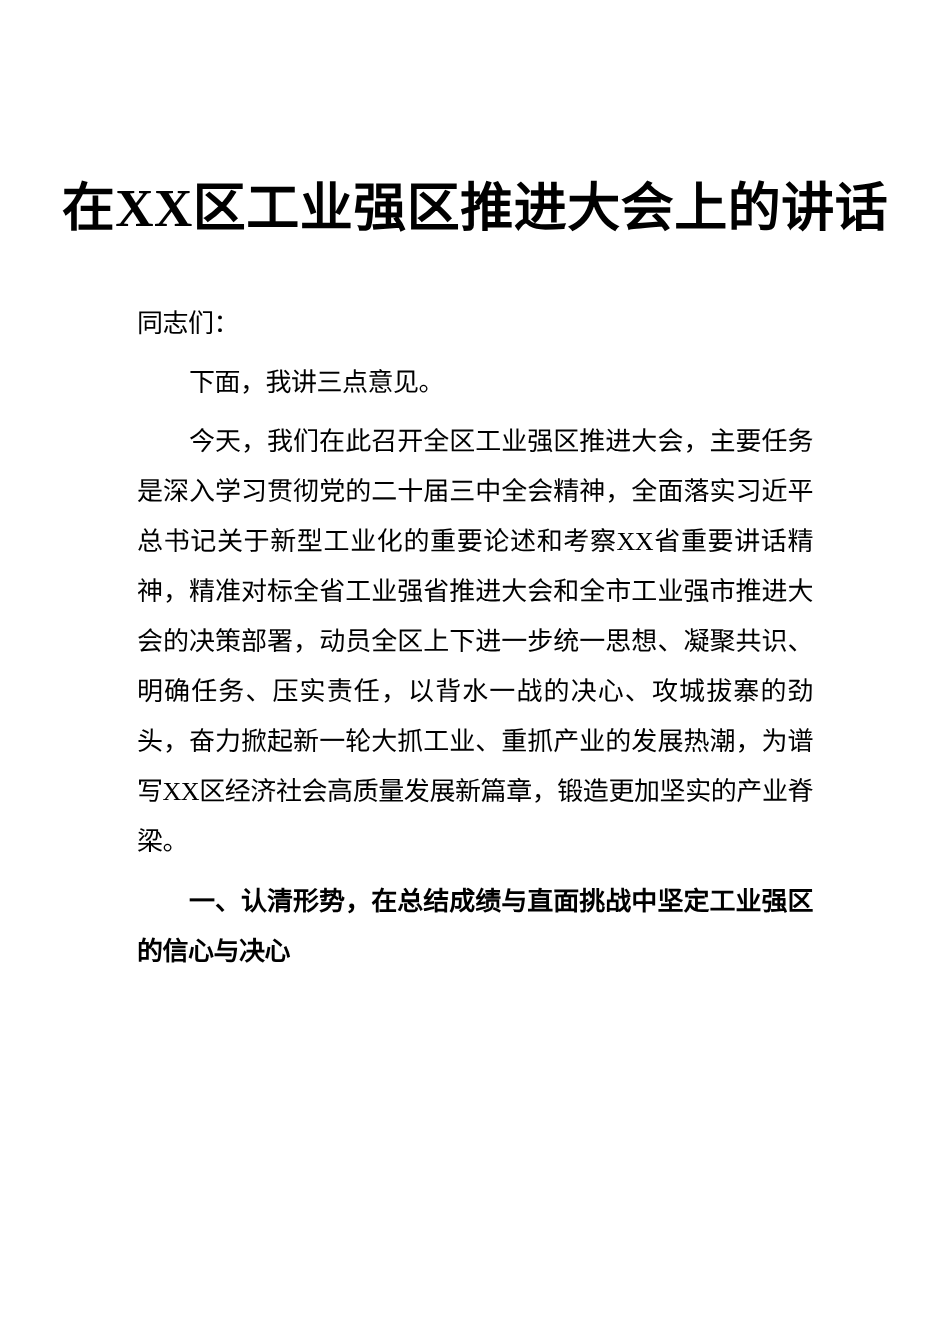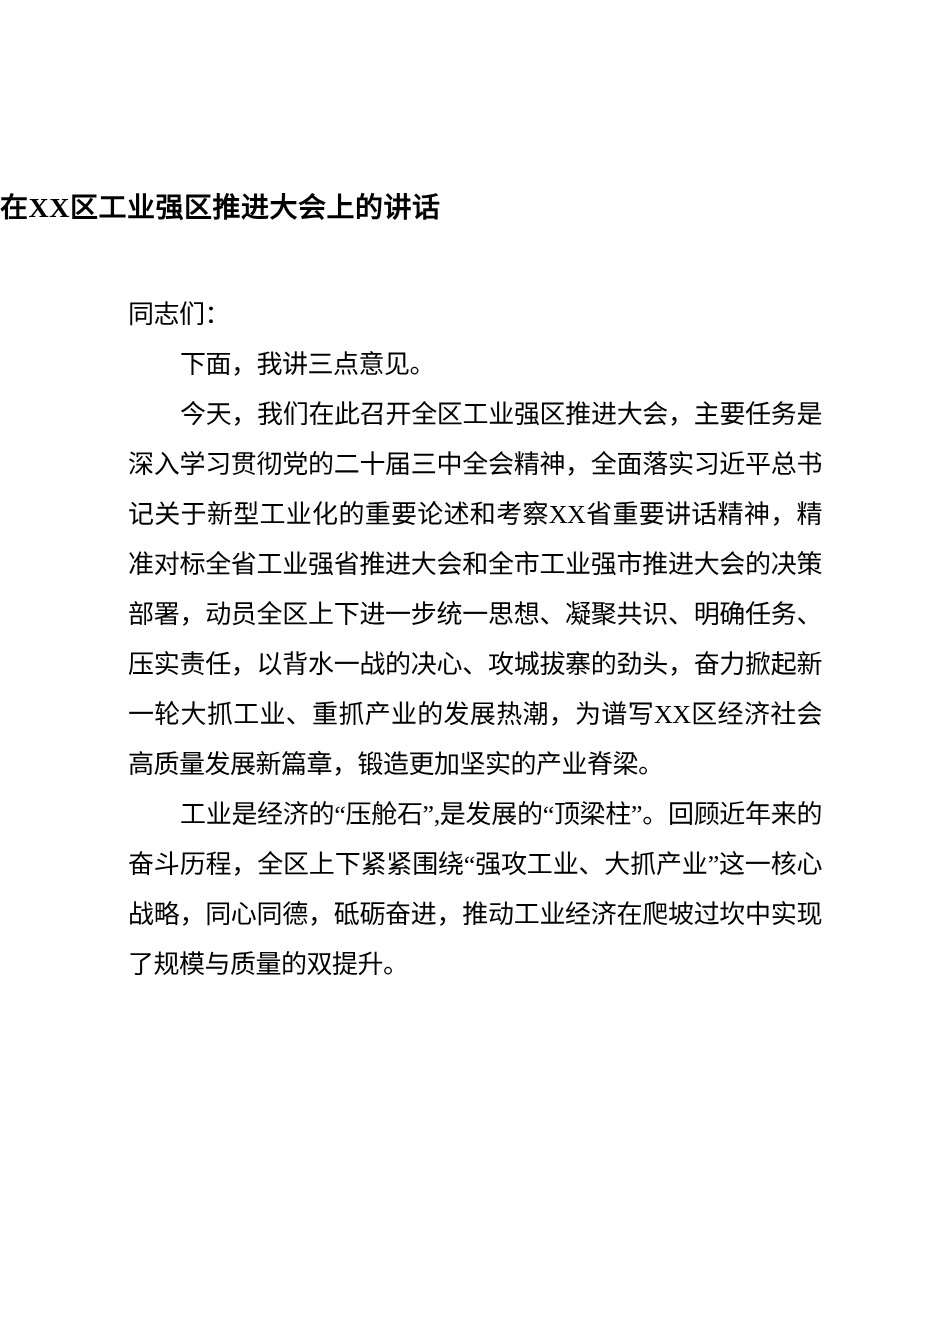--- a/index.html
+++ b/index.html
@@ -15,40 +15,40 @@
     overflow: hidden;
     color: #000000;
     font-family: "Liberation Serif", "DejaVu Serif", serif;
   }
   .doc-title {
     position: absolute;
     top: 180px;
     left: 0;
     width: 950px;
     margin: 0;
-    text-align: left;
-    font-size: 28px;
+    text-align: center;
+    font-size: 53px;
     line-height: 56px;
     font-weight: 700;
     font-family: "Liberation Serif", "DejaVu Serif", serif;
     letter-spacing: 0.5px;
   }
   .doc-body {
     position: absolute;
     top: 290px;
     left: 128px;
     width: 694px;
     font-size: 26px;
     line-height: 50px;
     letter-spacing: -0.5px;
     text-align: justify;
     text-justify: inter-character;
   }
   .doc-body p {
-    margin: 0;
+    margin: 9px;
     padding: 0;
   }
   .salutation {
     text-indent: 0;
   }
   .para {
     text-indent: 2em;
   }
   .heading {
     font-weight: 700;
@@ -62,17 +62,17 @@
 <div class="page">
   <h1 class="doc-title">在XX区工业强区推进大会上的讲话</h1>
 
   <div class="doc-body">
     <p class="salutation">同志们：</p>
 
     <p class="para">下面，我讲三点意见。</p>
 
     <p class="para">今天，我们在此召开全区工业强区推进大会，主要任务是深入学习贯彻党的二十届三中全会精神，全面落实习近平总书记关于新型工业化的重要论述和考察XX省重要讲话精神，精准对标全省工业强省推进大会和全市工业强市推进大会的决策部署，动员全区上下进一步统一思想、凝聚共识、明确任务、压实责任，以背水一战的决心、攻城拔寨的劲头，奋力掀起新一轮大抓工业、重抓产业的发展热潮，为谱写XX区经济社会高质量发展新篇章，锻造更加坚实的产业脊梁。</p>
 
+    <p class="para heading">一、认清形势，在总结成绩与直面挑战中坚定工业强区的信心与决心</p>
 
-    <p class="para">工业是经济的“压舱石”,是发展的“顶梁柱”。回顾近年来的奋斗历程，全区上下紧紧围绕“强攻工业、大抓产业”这一核心战略，同心同德，砥砺奋进，推动工业经济在爬坡过坎中实现了规模与质量的双提升。</p>
 
   </div>
 </div>
 
 </body></html>

